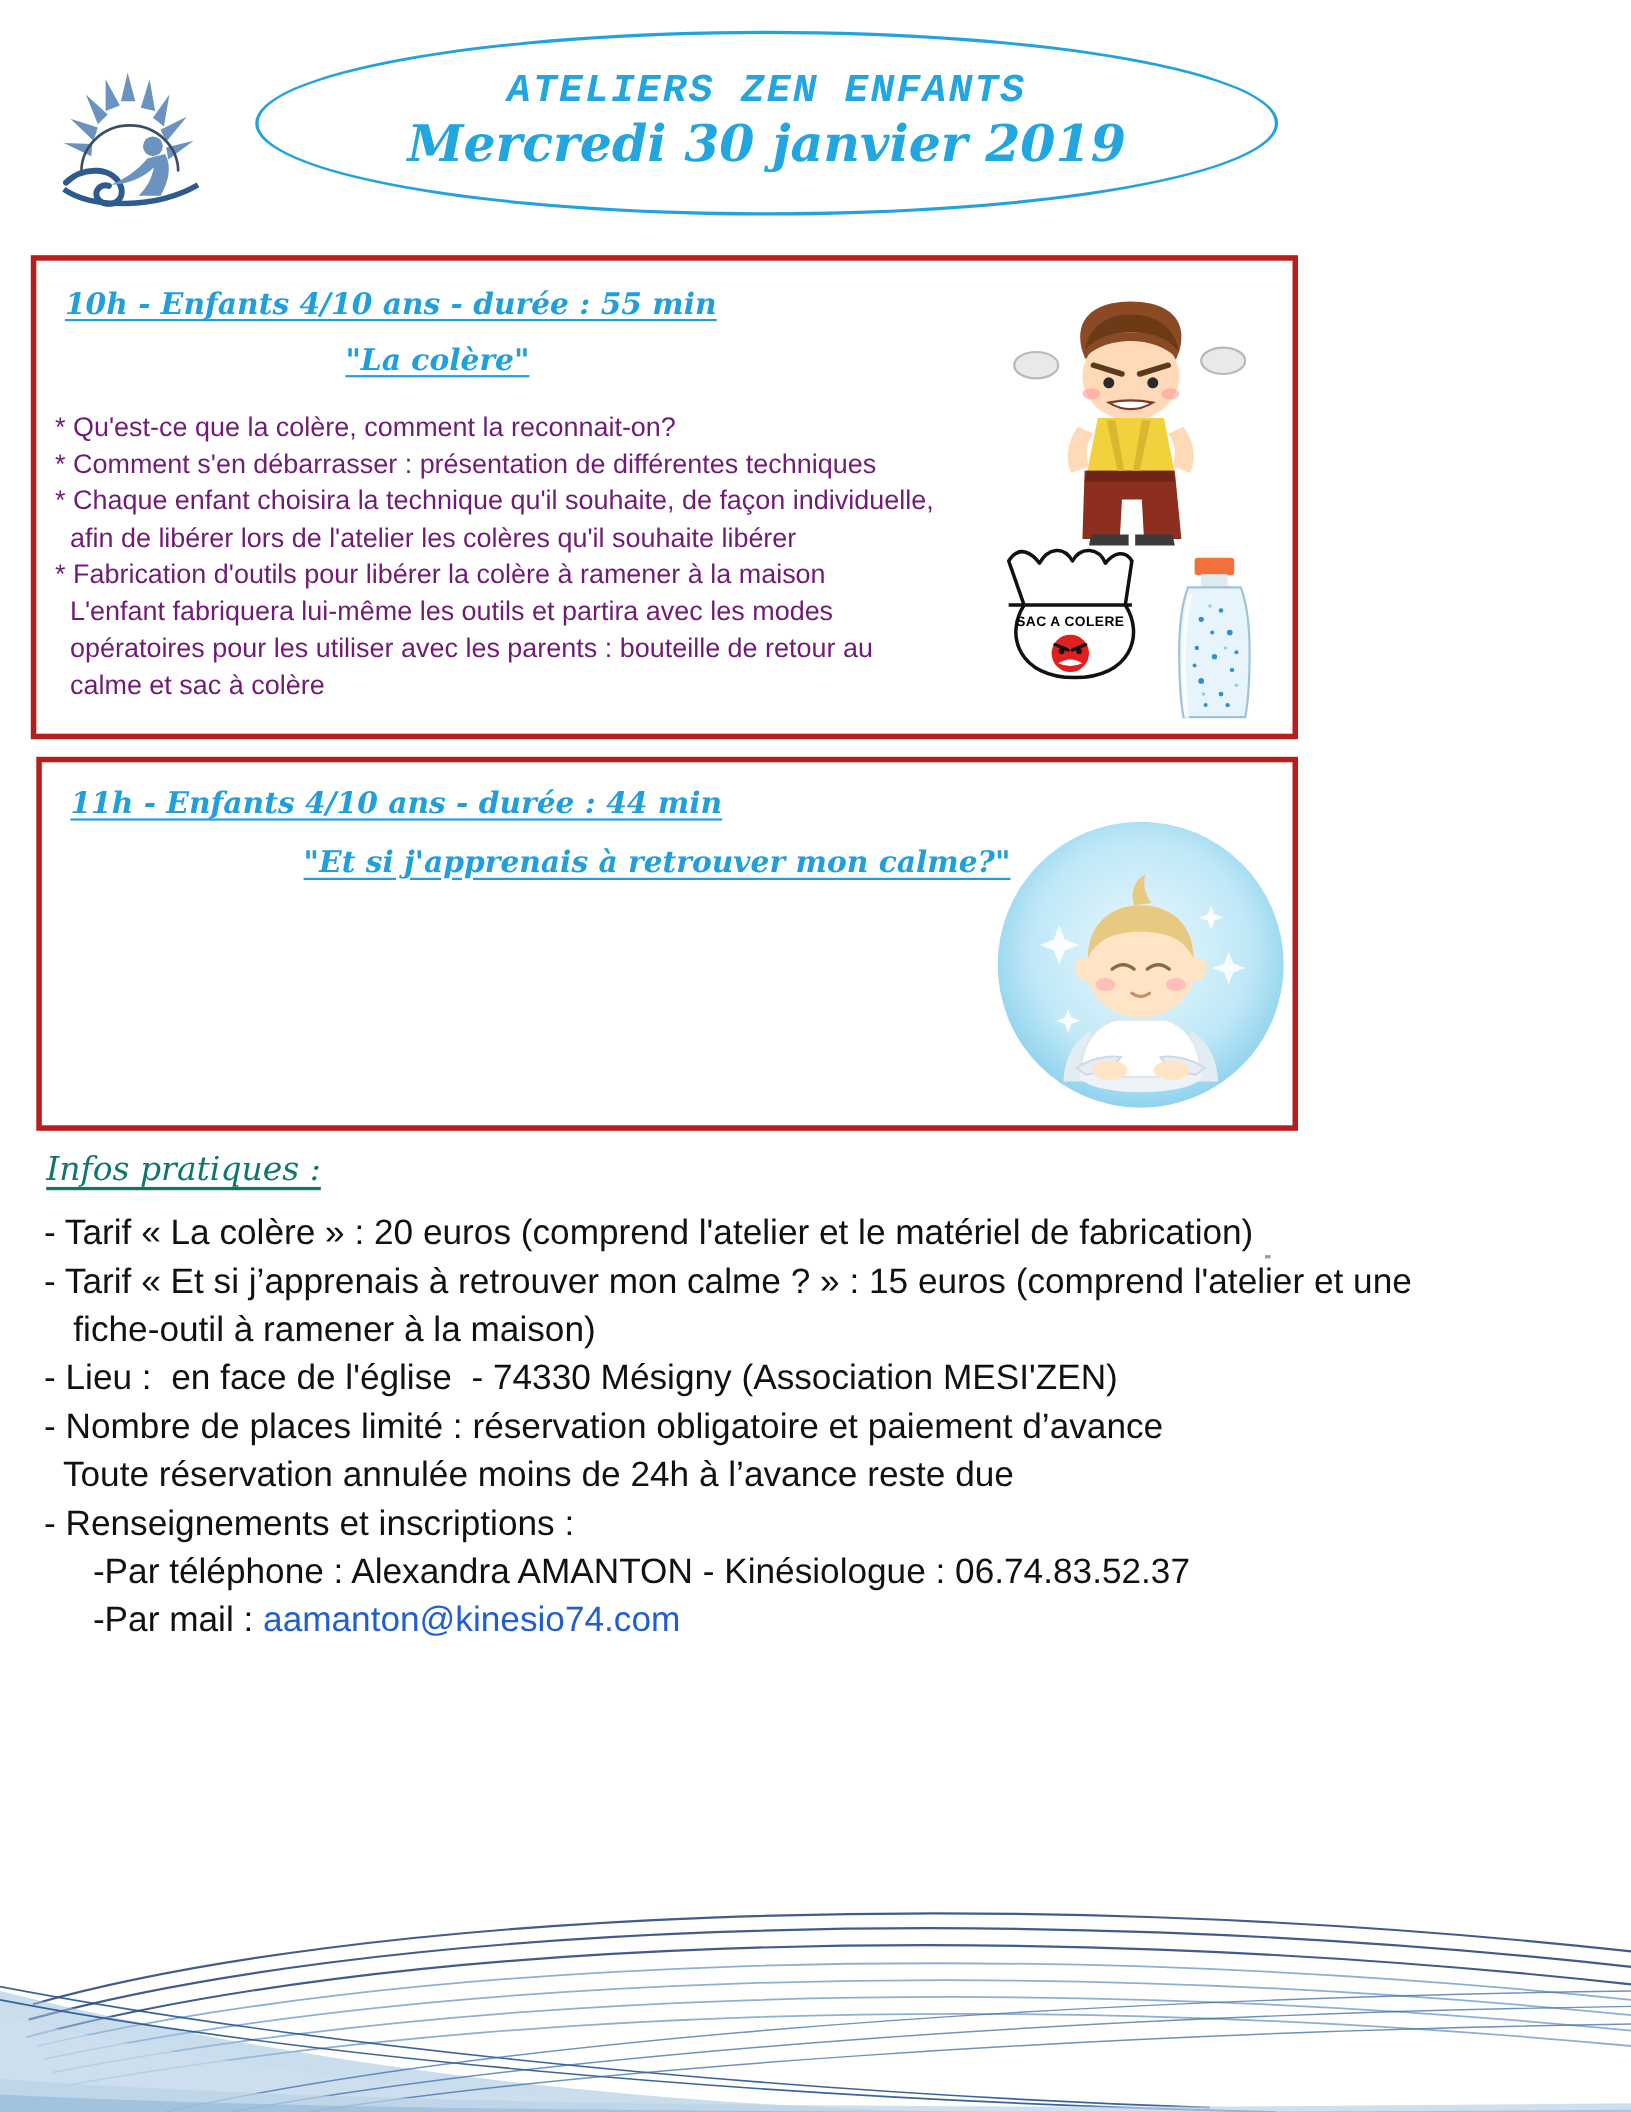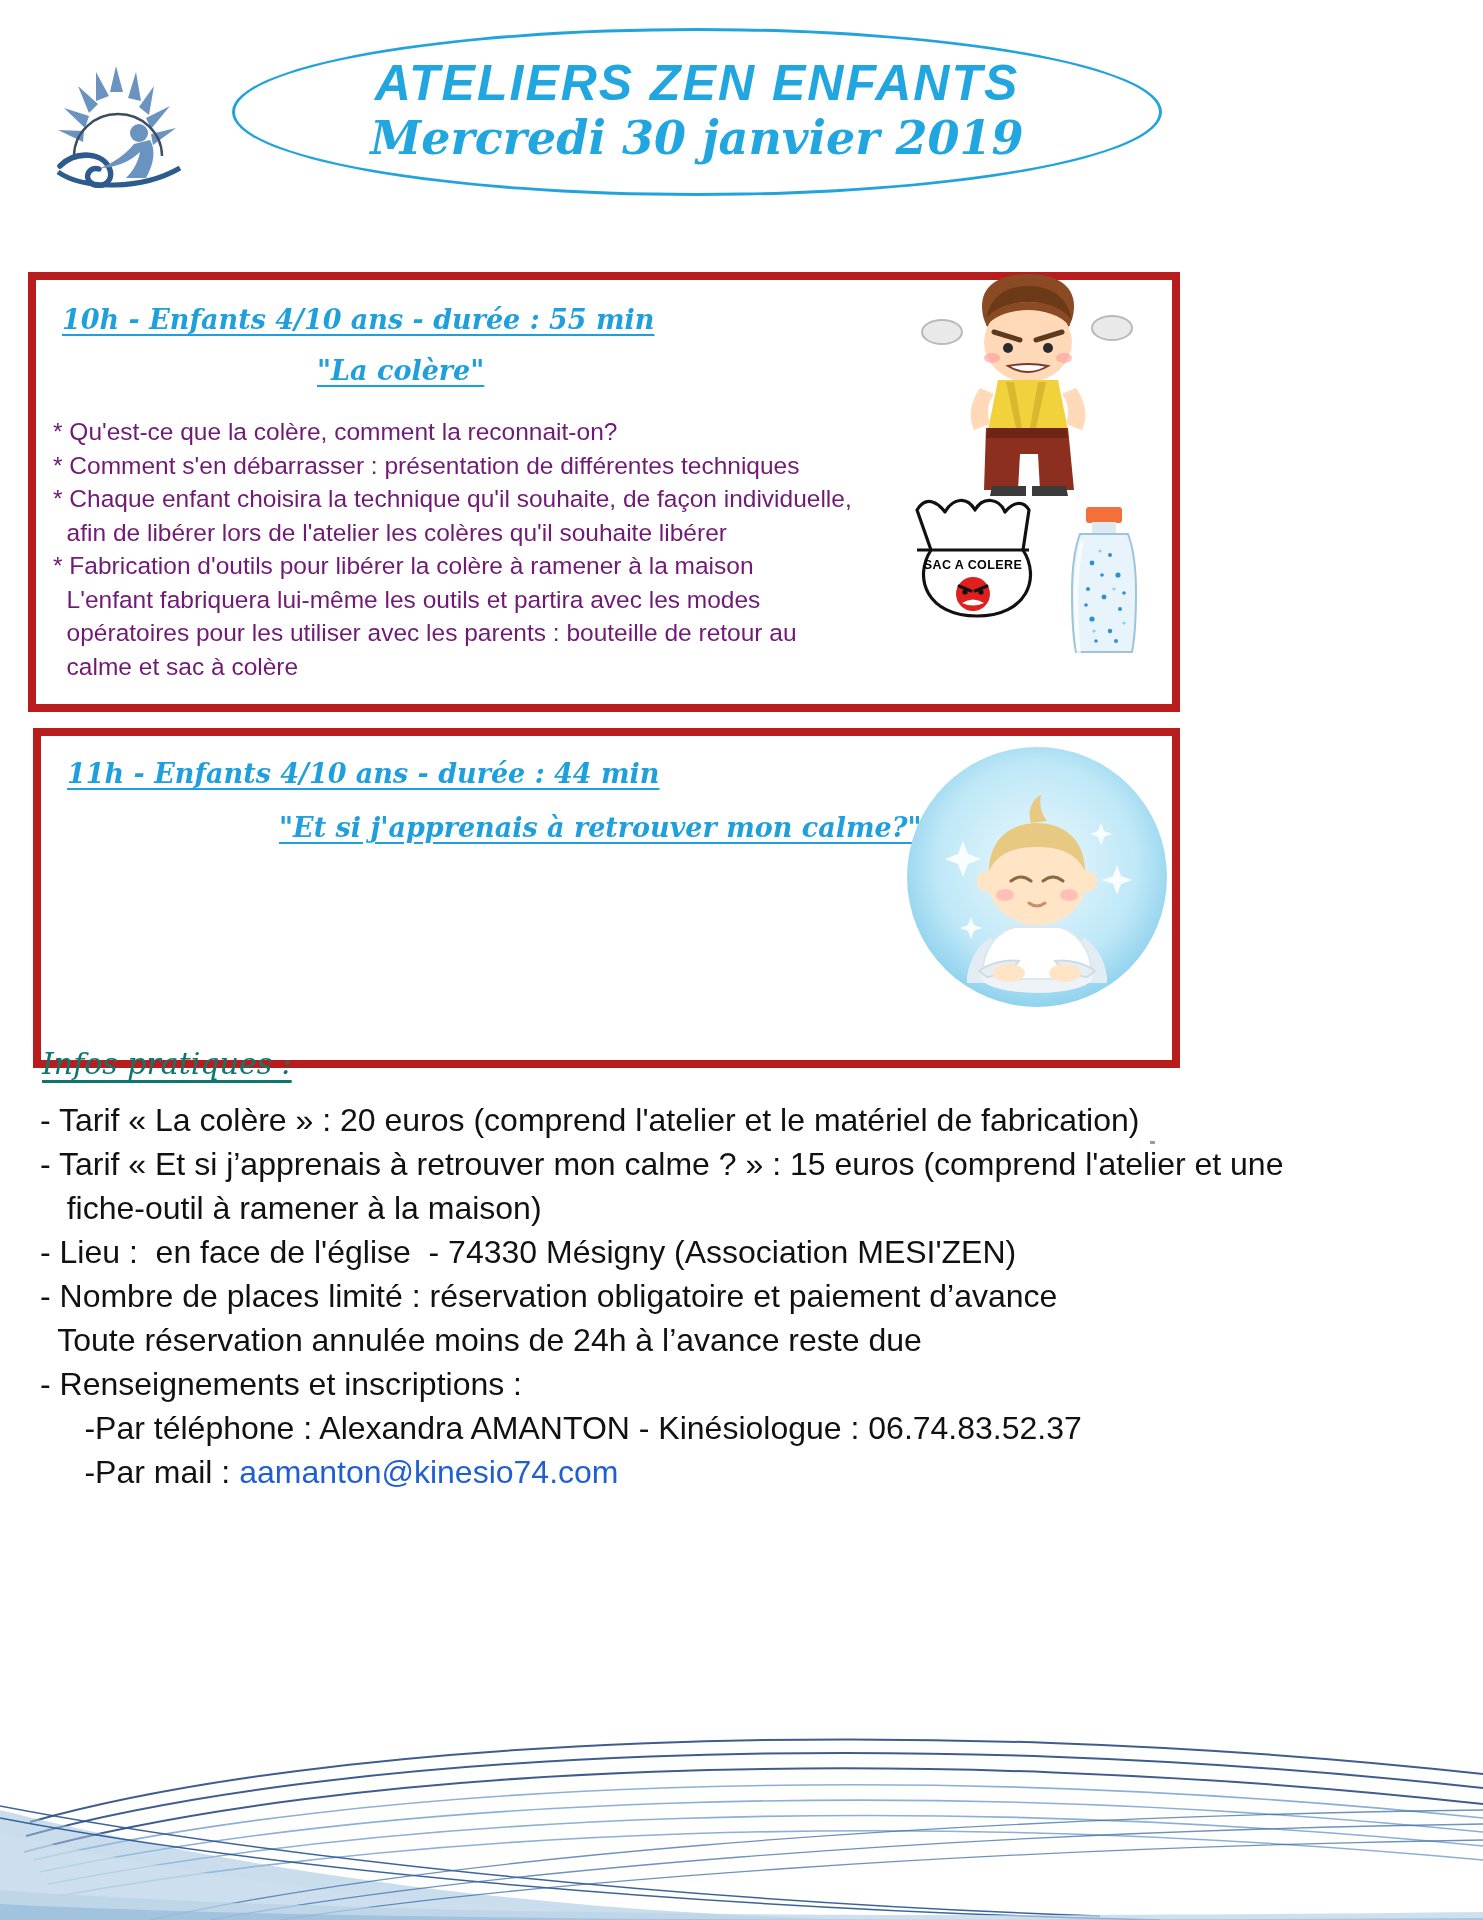--- a/index.html
+++ b/index.html
@@ -36,46 +36,45 @@
     height: 168px;
     border: 3px solid #23a3dd;
     border-radius: 50% / 50%;
     box-sizing: border-box;
     display: flex;
     flex-direction: column;
     align-items: center;
     justify-content: center;
   }
   .title-line1 {
-    font-family: Liberation Sans, sans-serif;
-    font-style: italic;
-    font-weight: bold;
-    font-size: 50px;
+    font-family: Liberation Mono, monospace;
+    font-style: italic;
+    font-weight: bold;
+    font-size: 36px;
     letter-spacing: 2px;
     color: #21a6e0;
     line-height: 1.05;
     white-space: nowrap;
   }
   .title-line2 {
     font-family: "DejaVu Serif", serif;
     font-style: italic;
     font-weight: bold;
     font-size: 46px;
     color: #21a6e0;
     line-height: 1.25;
     white-space: nowrap;
   }
 
   
   .workshop-box {
     position: absolute;
-    border: 8px solid #b91c1c;
+    border: 5px solid #b91c1c;
     box-sizing: border-box;
     background: #ffffff;
-    margin-top: 40px;
   }
   #box-1 { left: 28px; top: 232px; width: 1152px; height: 440px; }
   #box-2 { left: 33px; top: 688px; width: 1147px; height: 340px; }
 
   .ws-heading {
     font-family: "DejaVu Serif", serif;
     font-style: italic;
     font-weight: bold;
     font-size: 27px;
     color: #1f9fdb;

